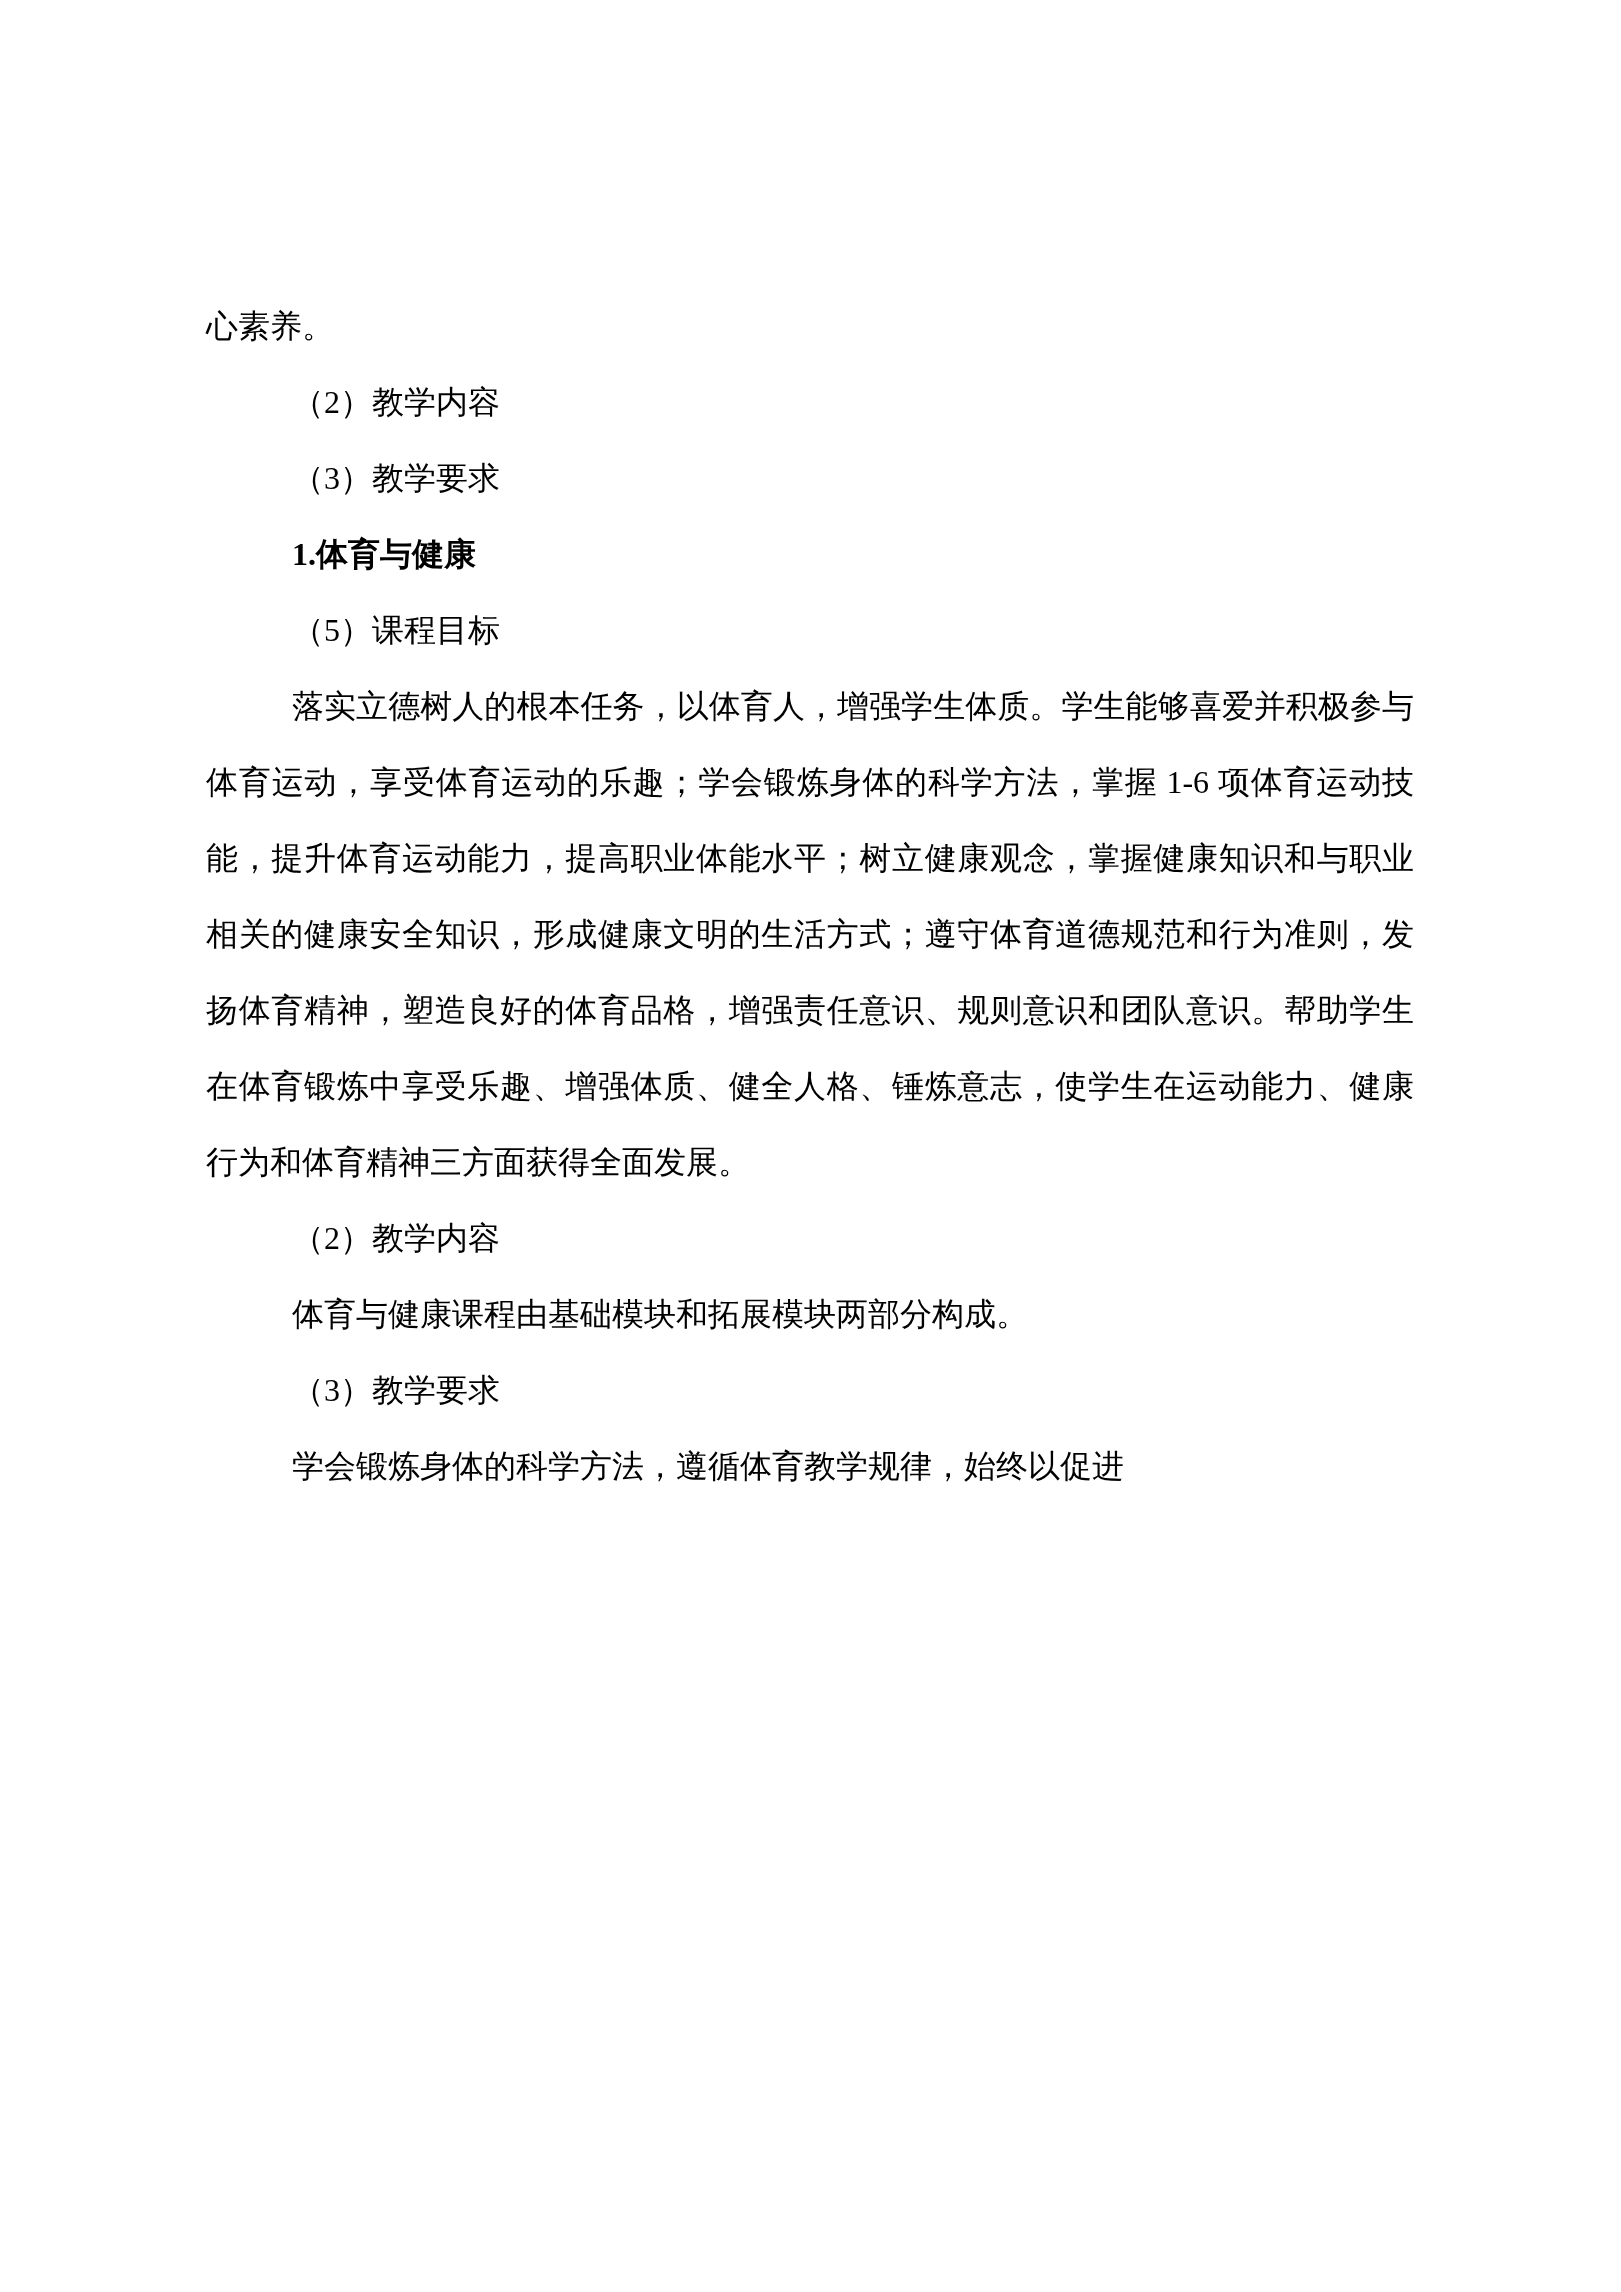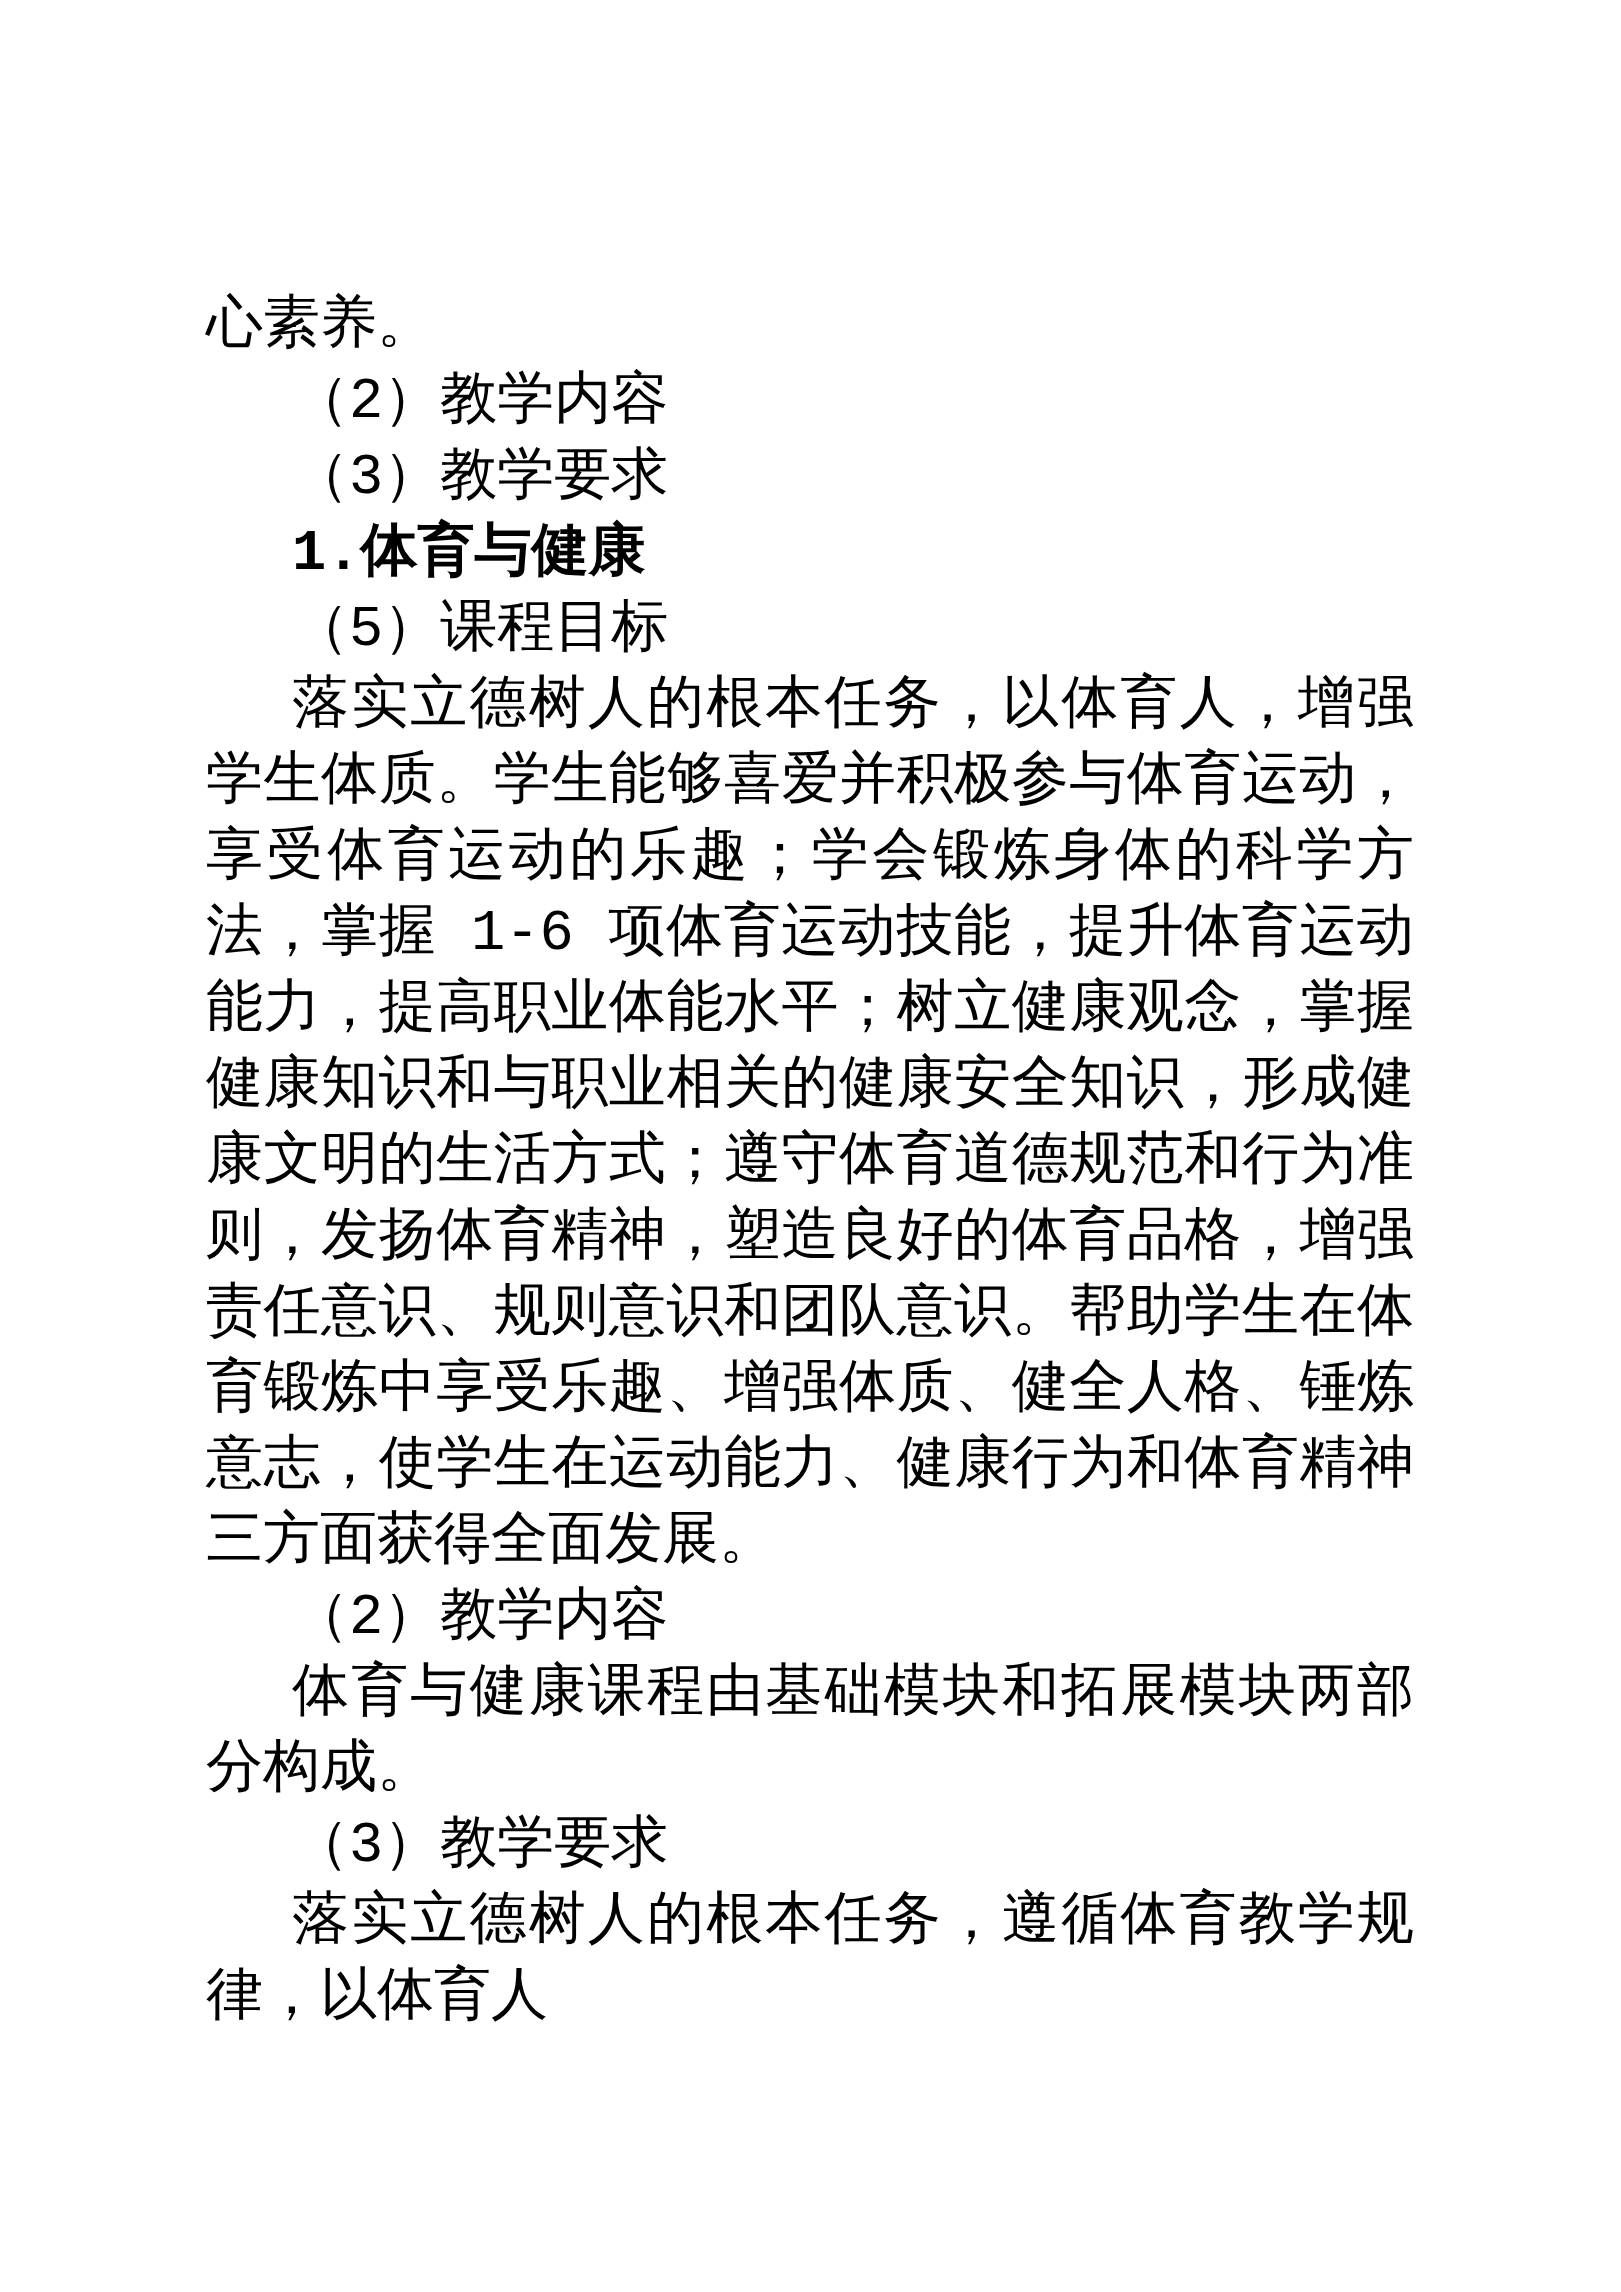--- a/index.html
+++ b/index.html
@@ -13,22 +13,22 @@
     height: 2293px;
     background: #ffffff;
     overflow: hidden;
   }
   .content {
     position: absolute;
     left: 206px;
     top: 288px;
     width: 1208px;
     color: #000000;
-    font-family: Liberation Mono, monospace;
-    font-size: 57px;
+    font-family: Liberation Serif, serif;
+    font-size: 32px;
     line-height: 76px;
     text-align: justify;
     text-justify: inter-ideograph;
   }
   .content p {
     margin: 0;
     padding: 0;
   }
   .content p.indent {
     text-indent: 86px;
@@ -44,16 +44,16 @@
   <div class="content">
     <p>心素养。</p>
     <p class="indent">（2）教学内容</p>
     <p class="indent">（3）教学要求</p>
     <p class="indent bold">1.体育与健康</p>
     <p class="indent">（5）课程目标</p>
     <p class="indent">落实立德树人的根本任务，以体育人，增强学生体质。学生能够喜爱并积极参与体育运动，享受体育运动的乐趣；学会锻炼身体的科学方法，掌握 1-6 项体育运动技能，提升体育运动能力，提高职业体能水平；树立健康观念，掌握健康知识和与职业相关的健康安全知识，形成健康文明的生活方式；遵守体育道德规范和行为准则，发扬体育精神，塑造良好的体育品格，增强责任意识、规则意识和团队意识。帮助学生在体育锻炼中享受乐趣、增强体质、健全人格、锤炼意志，使学生在运动能力、健康行为和体育精神三方面获得全面发展。</p>
     <p class="indent">（2）教学内容</p>
     <p class="indent">体育与健康课程由基础模块和拓展模块两部分构成。</p>
     <p class="indent">（3）教学要求</p>
-    <p class="indent">落实立德树人的根本任务，遵循体育教学规律，以体育人</p>
+    <p class="indent">学会锻炼身体的科学方法，遵循体育教学规律，始终以促进</p>
   </div>
 </div>
 
 
 </body></html>

